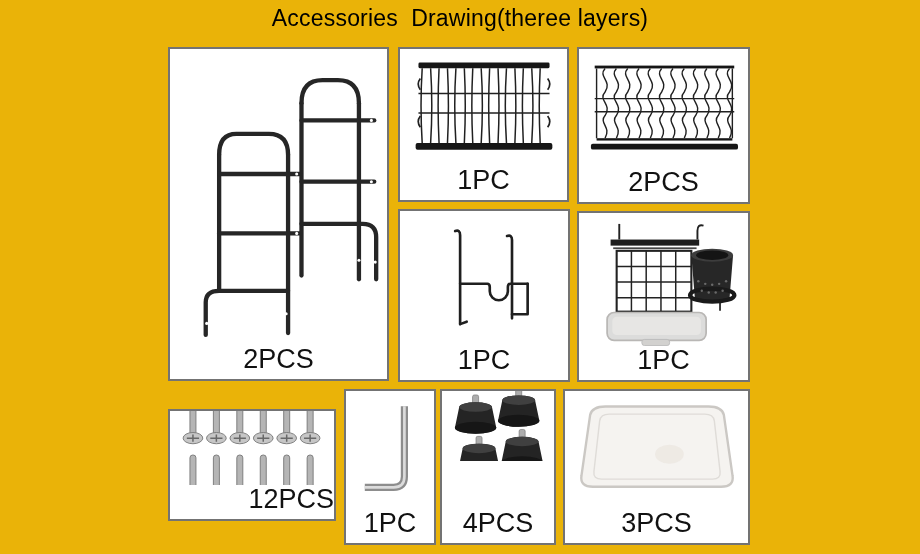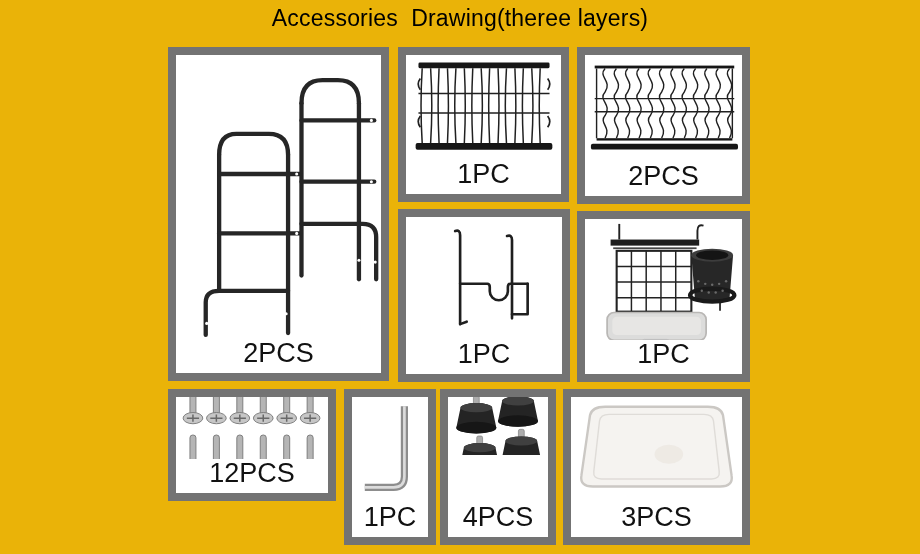--- a/index.html
+++ b/index.html
@@ -5,32 +5,32 @@
   html,body{margin:0;padding:0;background:#fff;}
   .canvas{
     position:relative;width:920px;height:554px;background:#eab308;
     font-family:"Liberation Sans",sans-serif;overflow:hidden;
   }
   .title{
     position:absolute;top:5px;left:0;width:100%;text-align:center;
     font-size:23px;color:#000;white-space:pre;letter-spacing:.2px;
   }
   .cell{
-    position:absolute;border:8px solid #737373;background:#fff;
+    position:absolute;border:2px solid #737373;background:#fff;
     box-sizing:border-box;display:flex;flex-direction:column;
     align-items:center;justify-content:flex-end;
   }
   .art{flex:1;width:100%;display:flex;align-items:center;justify-content:center;overflow:hidden;}
   .qty{font-size:27px;line-height:1.05;color:#111;margin-bottom:6px;}
   #c-frames {left:168px;top:47px;width:221px;height:334px;}
   #c-rack1  {left:398px;top:47px;width:171px;height:155px;}
   #c-rack2  {left:577px;top:47px;width:173px;height:157px;}
   #c-hook   {left:398px;top:209px;width:172px;height:173px;}
   #c-cutlery{left:577px;top:211px;width:173px;height:171px;}
-  #c-screws {left:168px;top:389px;width:168px;height:112px;}
+  #c-screws {left:168px;top:409px;width:168px;height:112px;align-items:flex-end;}
   #c-allen  {left:344px;top:389px;width:92px;height:156px;}
   #c-feet   {left:440px;top:389px;width:116px;height:156px;gap:48px;}
   #c-tray   {left:563px;top:389px;width:187px;height:156px;}
   svg{display:block;}
 </style>
 </head>
 <body>
 
 <div class="canvas">
 

